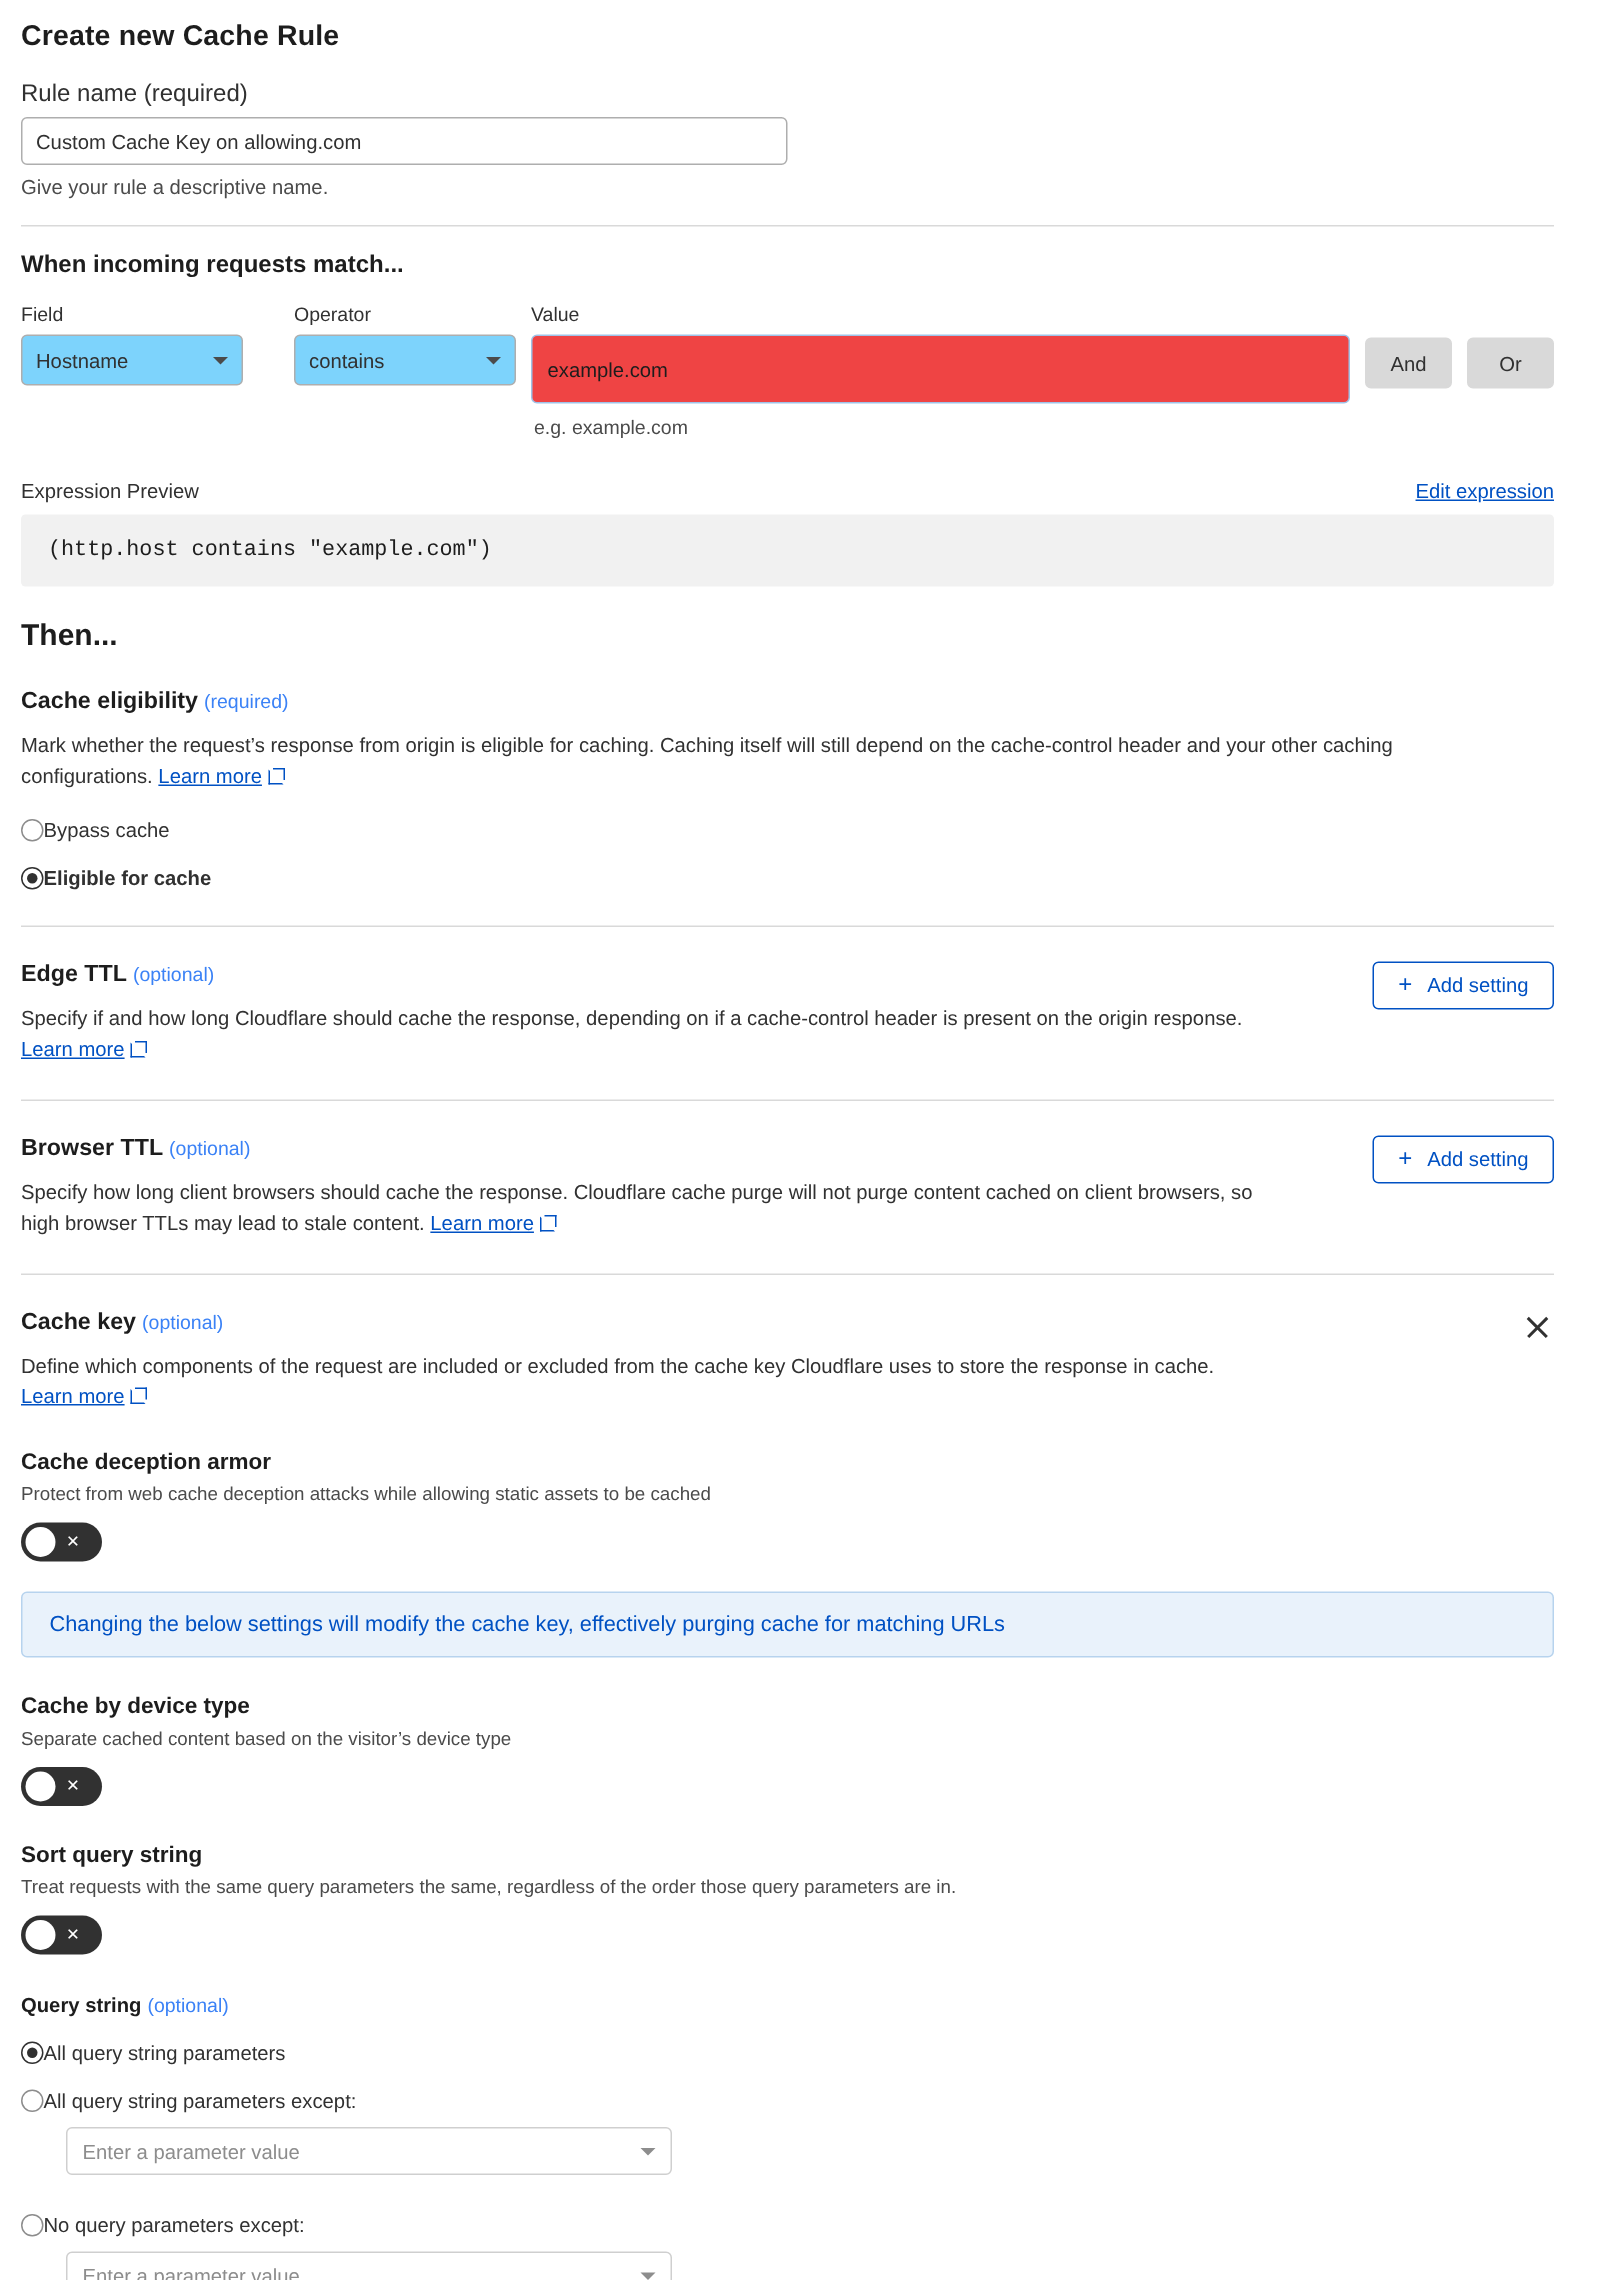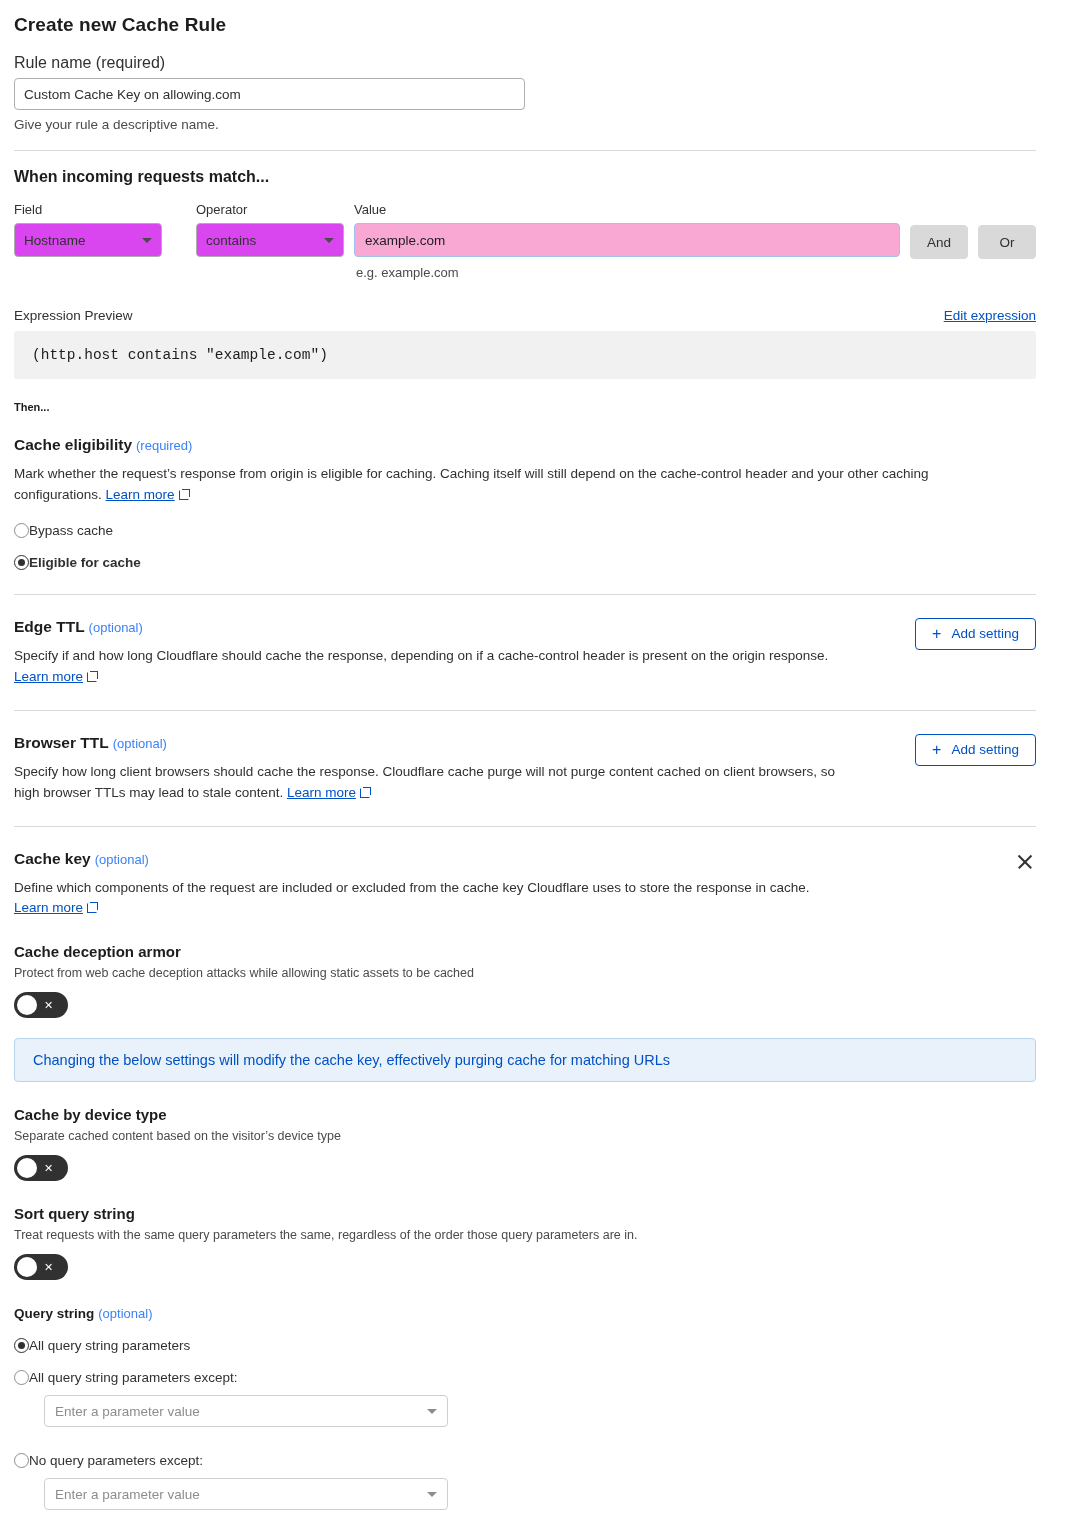--- a/index.html
+++ b/index.html
@@ -71,41 +71,41 @@
   .col-label {
     font-size: 13px;
     color: #313131;
     margin-bottom: 6px;
   }
   .select {
     position: relative;
     height: 34px;
     border: 1px solid #aeaeae;
     border-radius: 4px;
-    background: #d946ef;
+    background: #7dd3fc;
     display: flex;
     align-items: center;
     padding: 0 26px 0 9px;
     font-size: 13.5px;
     color: #313131;
   }
   .select .caret {
     position: absolute;
     right: 9px;
     top: 50%;
     width: 0; height: 0;
     margin-top: -2px;
     border-left: 5px solid transparent;
     border-right: 5px solid transparent;
     border-top: 5px solid #4b4b4b;
   }
   .value-input {
-    height: 34px;
+    height: 46px;
     border: 1px solid #9fc3e8;
-    background: #f9a8d4;
+    background: #ef4444;
     border-radius: 4px;
     display: flex;
     align-items: center;
     padding: 0 10px;
     font-size: 13.5px;
     color: #1d1d1d;
   }
   .val-hint {
     font-size: 13px;
     color: #4b4b4b;
@@ -143,21 +143,21 @@
   .expr-box {
     margin-top: 8px;
     background: #f1f1f1;
     border-radius: 3px;
     padding: 16px 18px;
     font-family: "Liberation Mono", monospace;
     font-size: 14.5px;
     color: #1d1d1d;
   }
   .then {
-    font-size: 11px;
+    font-size: 20px;
     font-weight: bold;
     margin-top: 22px;
     color: #1d1d1d;
   }
   .sub-head {
     margin-top: 23px;
     font-size: 15.5px;
     color: #1d1d1d;
   }
   .sub-head b { font-weight: bold; }

